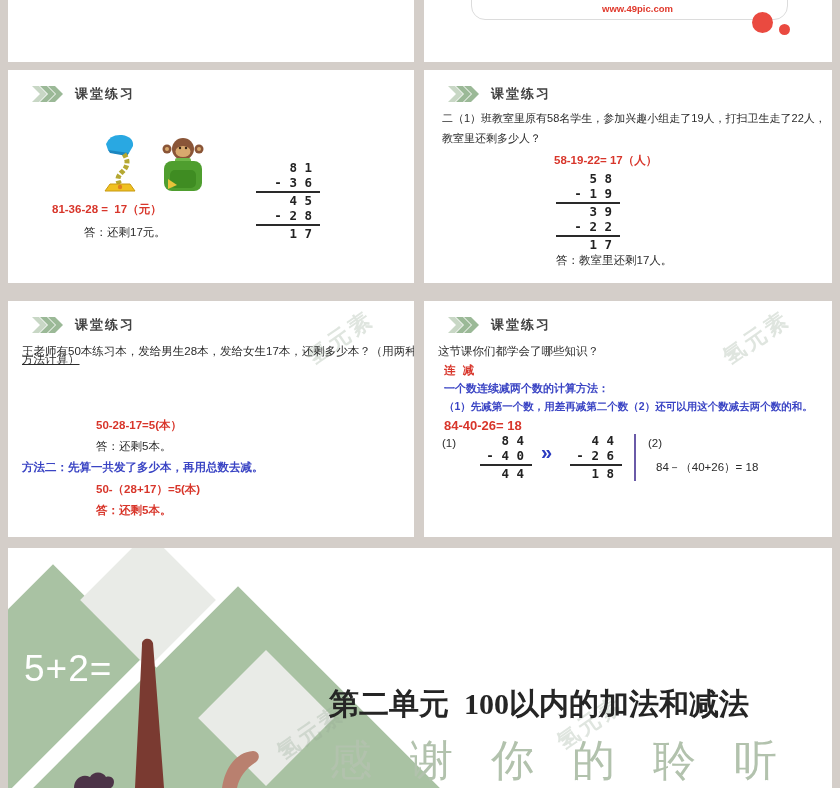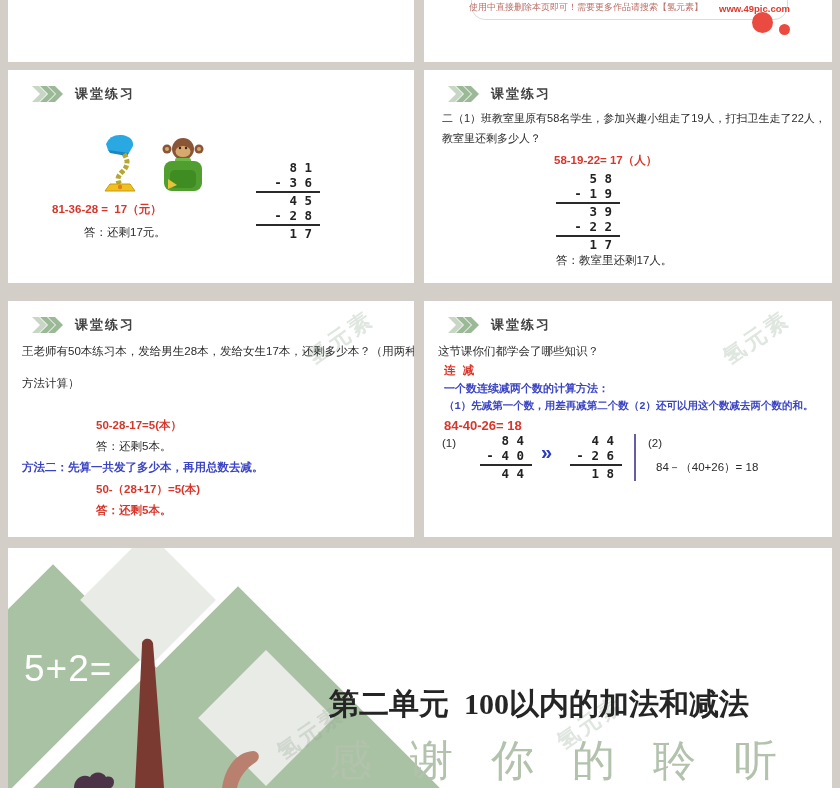--- a/index.html
+++ b/index.html
@@ -42,21 +42,20 @@
 </style>
 </head>
 <body>
 
 <div class="canvas">
 
   <div class="slide" style="left:8px;top:0;width:406px;height:62px;"></div>
 
   <div class="slide" style="left:424px;top:0;width:408px;height:62px;">
     <div class="notice-box">
-      <span class="notice-txt">使用中直接删除本页即可！需要更多作品请搜索【氢元素】</span>
       <a class="notice-url" href="#">www.49pic.com</a>
     </div>
     <div class="dot" style="left:328px;top:12px;width:21px;height:21px;"></div>
     <div class="dot" style="left:355px;top:24px;width:11px;height:11px;"></div>
   </div>
 
   <div class="slide" style="left:8px;top:70px;width:406px;height:213px;">
     <div class="sl-header">
       <svg width="34" height="16" viewBox="0 0 34 16">
         <polygon points="0,0 7,0 15,8 7,16 0,16 8,8" fill="#c8d7c5"></polygon>
@@ -137,42 +136,42 @@
     <div class="sl-header">
       <svg width="34" height="16" viewBox="0 0 34 16">
         <polygon points="0,0 7,0 15,8 7,16 0,16 8,8" fill="#c8d7c5"></polygon>
         <polygon points="8,0 15,0 23,8 15,16 8,16 16,8" fill="#9bb997"></polygon>
         <polygon points="16,0 23,0 31,8 23,16 16,16 24,8" fill="#9bb997"></polygon>
       </svg>
       <span class="sl-title">课堂练习</span>
     </div>
     <div class="wm" style="left:295px;top:22px;">氢元素</div>
     <div class="txt q" style="left:14px;top:44px;">王老师有50本练习本，发给男生28本，发给女生17本，还剩多少本？（用两种</div>
-    <div class="txt q" style="left:14px;top:76px;">方法计算）</div>
+    <div class="txt q" style="left:14px;top:52px;text-decoration:underline;">方法计算）</div>
     <div class="txt red" style="left:88px;top:118px;font-size:11.5px;">50-28-17=5(本）</div>
     <div class="txt q" style="left:88px;top:139px;">答：还剩5本。</div>
     <div class="txt blue" style="left:14px;top:160px;font-size:11.5px;">方法二：先算一共发了多少本，再用总数去减。</div>
     <div class="txt red" style="left:88px;top:182px;font-size:11.5px;">50-（28+17）=5(本)</div>
     <div class="txt red" style="left:88px;top:203px;font-size:11.5px;">答：还剩5本。</div>
   </div>
 
   <div class="slide" style="left:424px;top:301px;width:408px;height:236px;">
     <div class="sl-header">
       <svg width="34" height="16" viewBox="0 0 34 16">
         <polygon points="0,0 7,0 15,8 7,16 0,16 8,8" fill="#c8d7c5"></polygon>
         <polygon points="8,0 15,0 23,8 15,16 8,16 16,8" fill="#9bb997"></polygon>
         <polygon points="16,0 23,0 31,8 23,16 16,16 24,8" fill="#9bb997"></polygon>
       </svg>
       <span class="sl-title">课堂练习</span>
     </div>
     <div class="wm" style="left:295px;top:22px;">氢元素</div>
     <div class="txt q" style="left:14px;top:44px;">这节课你们都学会了哪些知识？</div>
     <div class="txt red" style="left:20px;top:63px;font-size:11.5px;letter-spacing:2px;">连 减</div>
     <div class="txt blue" style="left:20px;top:81px;font-size:11px;">一个数连续减两个数的计算方法：</div>
-    <div class="txt blue" style="left:20px;top:99px;font-size:10.5px;font-family:Liberation Mono, monospace;">（1）先减第一个数，用差再减第二个数（2）还可以用这个数减去两个数的和。</div>
+    <div class="txt blue" style="left:20px;top:99px;font-size:10.5px;">（1）先减第一个数，用差再减第二个数（2）还可以用这个数减去两个数的和。</div>
     <div class="txt red" style="left:20px;top:117px;font-size:13px;">84-40-26= 18</div>
 
     <div class="txt black" style="left:18px;top:136px;font-size:11.5px;">(1)</div>
     <div class="vcalc small" style="left:56px;top:132px;">
       <div class="grp">
         <div class="ln">8 4</div>
         <div class="ln">- 4 0</div>
       </div>
       <div class="ln">4 4</div>
     </div>

